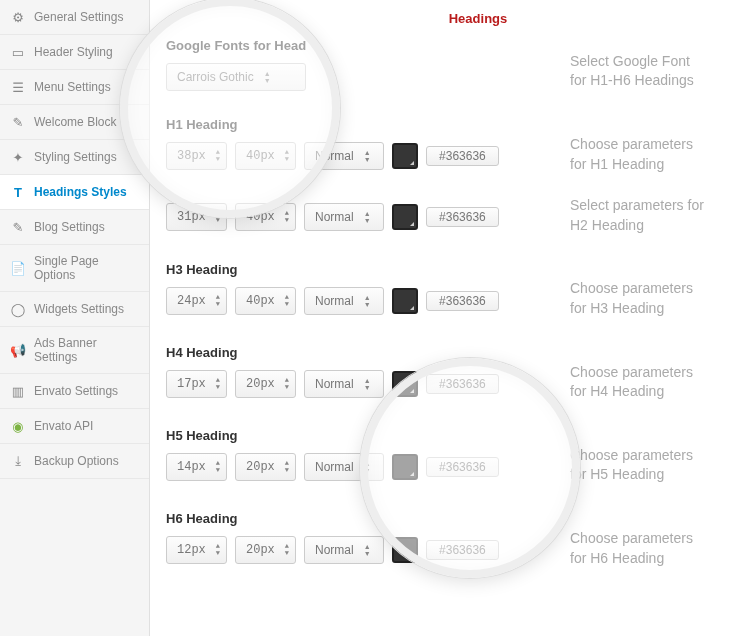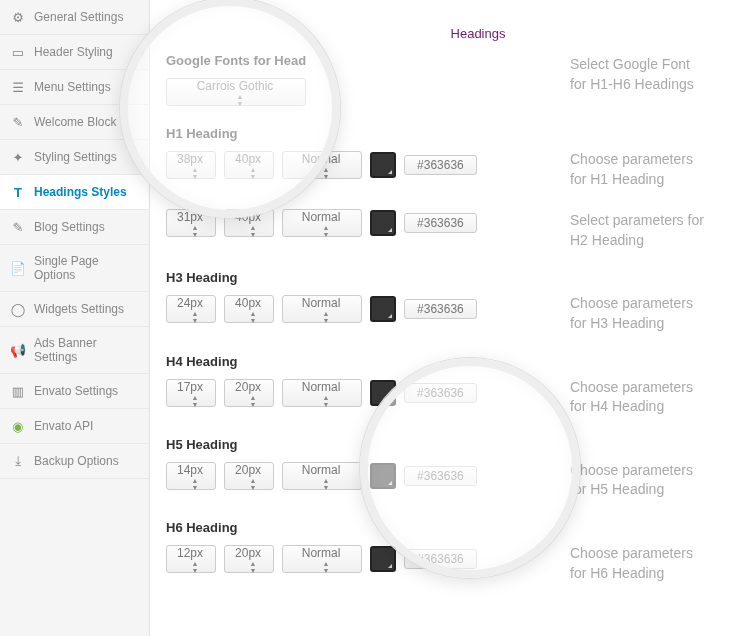--- a/index.html
+++ b/index.html
@@ -3,33 +3,33 @@
 <meta charset="utf-8">
 <style>
 * { box-sizing: border-box; margin: 0; padding: 0; }
 body { font-family: Arial, sans-serif; font-size: 12px; color: #555; background: #fff; width: 730px; height: 636px; overflow: hidden; position: relative; }
 .wrap { display: flex; height: 100%; }
 .sidebar { width: 150px; background: #f5f5f5; border-right: 1px solid #e0e0e0; }
 .sidebar-item { display: flex; align-items: center; padding: 9px 10px; border-bottom: 1px solid #e8e8e8; cursor: pointer; color: #888; font-size: 12px; }
 .sidebar-item.active { background: #fff; color: #0088cc; font-weight: bold; }
 .sidebar-item .icon { width: 16px; height: 16px; margin-right: 8px; display: inline-flex; align-items: center; justify-content: center; font-size: 13px; }
 .main { flex: 1; padding: 8px 20px 10px 16px; overflow: hidden; }
-.row { display: flex; align-items: flex-start; margin-bottom: 6px; }
+.row { display: flex; align-items: flex-end; margin-bottom: 6px; }
 .left { flex: 1; }
 .right { width: 150px; color: #aaa; font-size: 14px; line-height: 1.4; padding-left: 10px; padding-top: 2px; }
-.sect-title { font-weight: normal; color: #701a75; font-size: 13px; margin: 18px 0 12px; }
+.sect-title { font-weight: bold; color: #b91c1c; font-size: 13px; margin: 3px 0 12px; }
 .heading-label { font-weight: bold; color: #333; font-size: 13px; margin: 14px 0 10px; }
 .ctrls { display: flex; align-items: center; gap: 8px; margin-bottom: 4px; }
-.select { display: inline-flex; align-items: center; background: linear-gradient(#fdfdfd,#f0f0f0); border: 1px solid #ccc; border-radius: 3px; height: 28px; padding: 0 6px 0 10px; color: #777; font-size: 12px; cursor: pointer; flex-direction: column; }
+.select { display: inline-flex; align-items: center; background: linear-gradient(#fdfdfd,#f0f0f0); border: 1px solid #ccc; border-radius: 3px; height: 28px; padding: 0 6px 0 10px; color: #777; font-size: 12px; cursor: pointer; }
 .select .val { margin-right: 6px; }
 .stepper { display: flex; flex-direction: column; margin-left: 4px; font-size: 7px; color: #888; line-height: 7px; }
 .swatch { width: 26px; height: 26px; background: #333; border: 2px solid #222; border-radius: 3px; position: relative; cursor: pointer; }
 .swatch::after { content:''; position:absolute; bottom:2px; right:2px; width:0; height:0; border-left:4px solid transparent; border-bottom:4px solid #ccc; }
 .hexbox { display:inline-flex; align-items:center; background: linear-gradient(#fdfdfd,#f0f0f0); border:1px solid #ccc; border-radius:3px; height:20px; padding:0 12px; color:#777; font-size:12px; min-width:70px; }
-.select.sm { min-width: 50px; }
+.select.sm { min-width: 50px; font-family: Liberation Mono, monospace; }
 .select.md { min-width: 80px; }
 .select.font { min-width: 140px; }
 
 
 .lens { position:absolute; border-radius:50%; border:8px solid #eee; box-shadow: 0 0 0 1px #ddd, 0 4px 18px rgba(0,0,0,0.12), inset 0 0 18px rgba(0,0,0,0.03); background: rgba(255,255,255,0.55); pointer-events:none; }
 .lens1 { width: 220px; height: 220px; left: 120px; top: -2px; }
 .lens2 { width: 220px; height: 220px; left: 360px; top: 358px; }
 </style>
 </head>
 <body>

